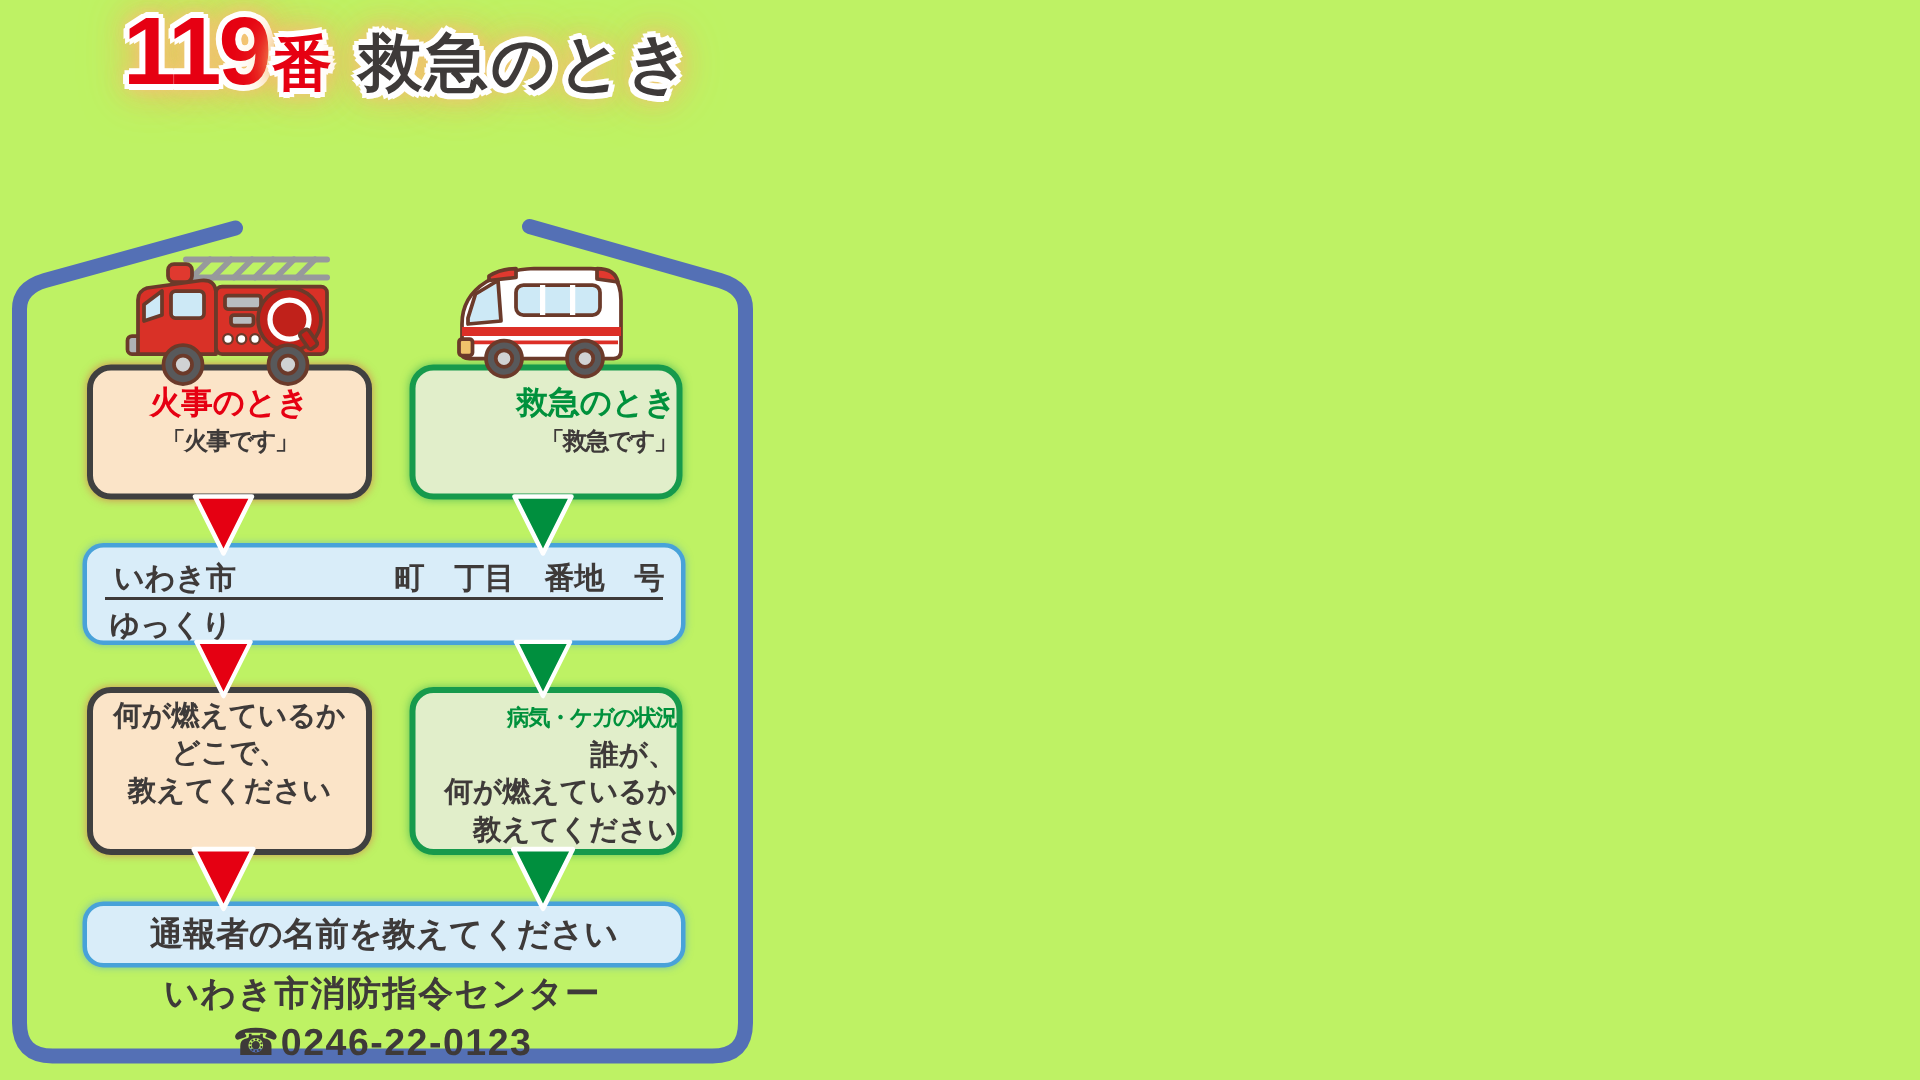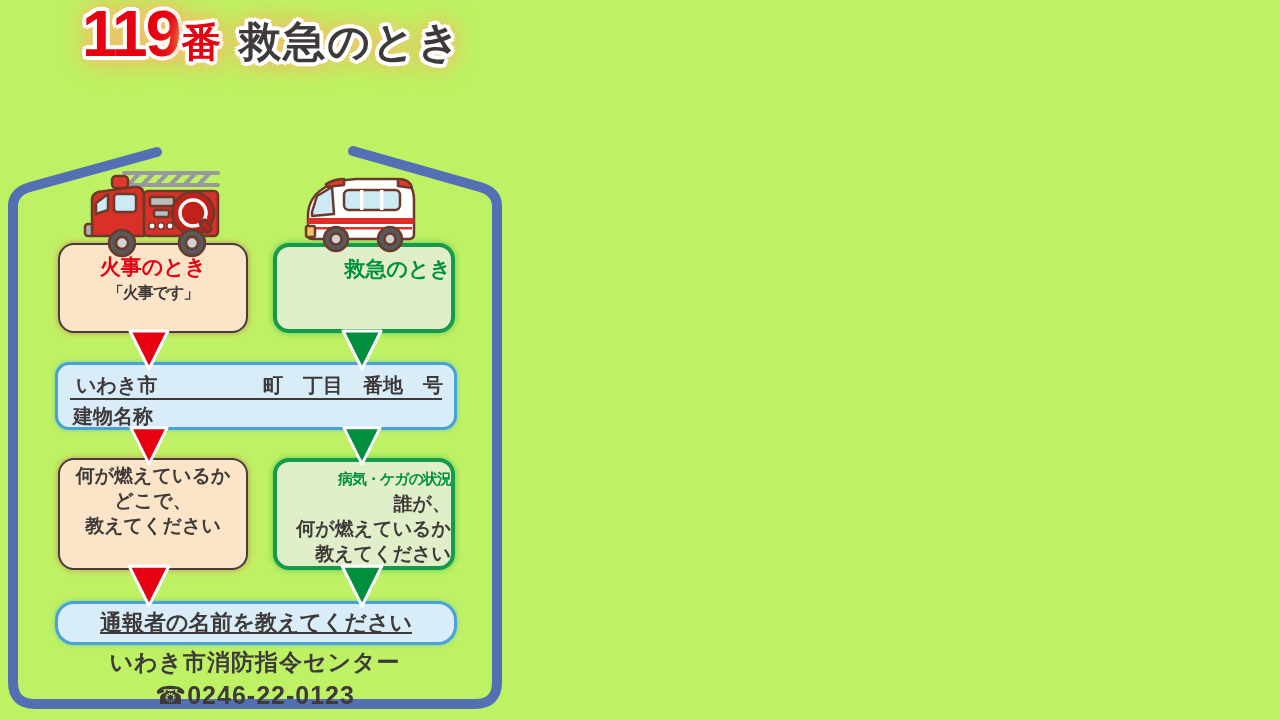--- a/index.html
+++ b/index.html
@@ -19,23 +19,23 @@
   }
   .title-line1{left:82px;top:2px;display:flex;align-items:baseline;font-weight:bold;white-space:nowrap;}
   .t-num{font-size:64px;line-height:1;color:#e60012;letter-spacing:-2px;}
   .t-ban{font-size:40px;line-height:1;color:#e60012;margin-left:2px;}
   .t-memo{font-size:42px;line-height:1;color:#3e3a39;margin-left:18px;letter-spacing:2px;}
   .title-line2{left:38px;top:68px;font-size:53px;line-height:1.1;font-weight:bold;color:#3e3a39;letter-spacing:-2px;white-space:nowrap;}
   
   .house{left:0;top:0;}
   
   .box{position:absolute;box-sizing:border-box;text-align:center;border-radius:16px;}
-  .fire-box{background:#fbe4c8;border:2px solid #404040;box-shadow:0 0 6px rgba(226,58,68,.55);}
+  .fire-box{background:#fbe4c8;border:4px solid #404040;box-shadow:0 0 6px rgba(226,58,68,.55);}
   .ems-box{background:#e1eeca;border:4px solid #169a4c;box-shadow:0 0 6px rgba(22,154,76,.55);text-align:right;}
-  .blue-box{background:#d9edf9;border:3px solid #48a2d9;border-radius:14px;box-shadow:0 0 5px rgba(72,162,217,.5);text-decoration:underline;}
+  .blue-box{background:#d9edf9;border:3px solid #48a2d9;border-radius:14px;box-shadow:0 0 5px rgba(72,162,217,.5);}
   .when-heading{margin-top:11px;font-size:21px;font-weight:bold;line-height:1;}
   .when-heading.red{color:#e60012;}
   .when-heading.green{color:#00913c;}
   .when-say{margin-top:7px;font-size:16px;font-weight:bold;color:#3e3a39;line-height:1.1;letter-spacing:-1px;}
   .status-heading{margin-top:9px;font-size:22px;font-weight:bold;line-height:1.1;letter-spacing:-1px;}
   .status-heading.red{color:#e60012;}
   .status-heading.green{color:#00913c;font-size:15px;}
   .status-line{font-size:19px;font-weight:bold;color:#3e3a39;line-height:25px;}
   .status-lines{margin-top:3px;}
   
@@ -133,39 +133,40 @@
       <circle cx="92" cy="67" r="5.5" fill="#d0d2d3"></circle>
     </g>
   </svg>
 
   <div class="box boxz fire-box" style="left:58px;top:243px;width:190px;height:90px;">
     <div class="when-heading red">火事のとき</div>
     <div class="when-say">「火事です」</div>
   </div>
   <div class="box boxz ems-box" style="left:273px;top:243px;width:182px;height:90px;">
     <div class="when-heading green">救急のとき</div>
+    <div class="when-say">「救急です」</div>
   </div>
 
   <svg class="arrow" style="left:127px;top:329px;" width="44" height="42" viewBox="0 0 44 42">
     <polygon points="3,2 41,2 22,40" fill="#e50012" stroke="#fff" stroke-width="3" stroke-linejoin="round"></polygon>
   </svg>
   <svg class="arrow" style="left:340px;top:329px;" width="44" height="42" viewBox="0 0 44 42">
     <polygon points="3,2 41,2 22,40" fill="#008f3e" stroke="#fff" stroke-width="3" stroke-linejoin="round"></polygon>
   </svg>
 
   <div class="box boxz blue-box" style="left:55px;top:362px;width:402px;height:68px;">
     <div class="addr-city">いわき市</div>
     <div class="addr-fields">
       <span>町</span>
       <span>丁目</span>
       <span>番地</span>
       <span>号</span>
     </div>
     <div class="addr-line"></div>
-    <div class="addr-building">建物名称</div>
+    <div class="addr-building">ゆっくり</div>
   </div>
 
   <svg class="arrow" style="left:127px;top:426px;" width="44" height="40" viewBox="0 0 44 42">
     <polygon points="3,2 41,2 22,40" fill="#e50012" stroke="#fff" stroke-width="3" stroke-linejoin="round"></polygon>
   </svg>
   <svg class="arrow" style="left:340px;top:426px;" width="44" height="40" viewBox="0 0 44 42">
     <polygon points="3,2 41,2 22,40" fill="#008f3e" stroke="#fff" stroke-width="3" stroke-linejoin="round"></polygon>
   </svg>
 
   <div class="box boxz fire-box" style="left:58px;top:458px;width:190px;height:112px;">
@@ -184,21 +185,21 @@
     </div>
   </div>
 
   <svg class="arrow" style="left:126px;top:563px;" width="46" height="46" viewBox="0 0 44 42">
     <polygon points="3,2 41,2 22,40" fill="#e50012" stroke="#fff" stroke-width="3" stroke-linejoin="round"></polygon>
   </svg>
   <svg class="arrow" style="left:339px;top:563px;" width="46" height="46" viewBox="0 0 44 42">
     <polygon points="3,2 41,2 22,40" fill="#008f3e" stroke="#fff" stroke-width="3" stroke-linejoin="round"></polygon>
   </svg>
 
-  <div class="box boxz blue-box caller-box" style="left:55px;top:601px;width:402px;height:44px;border-radius:19px;">
+  <div class="box boxz blue-box caller-box" style="left:55px;top:601px;width:402px;height:44px;">
     <span>通報者の名前を教えてください</span>
   </div>
 
   <div class="abs footer">
     <div class="footer-name">いわき市消防指令センター</div>
     <div class="footer-phone">☎0246-22-0123</div>
   </div>
 
 </div>
 

